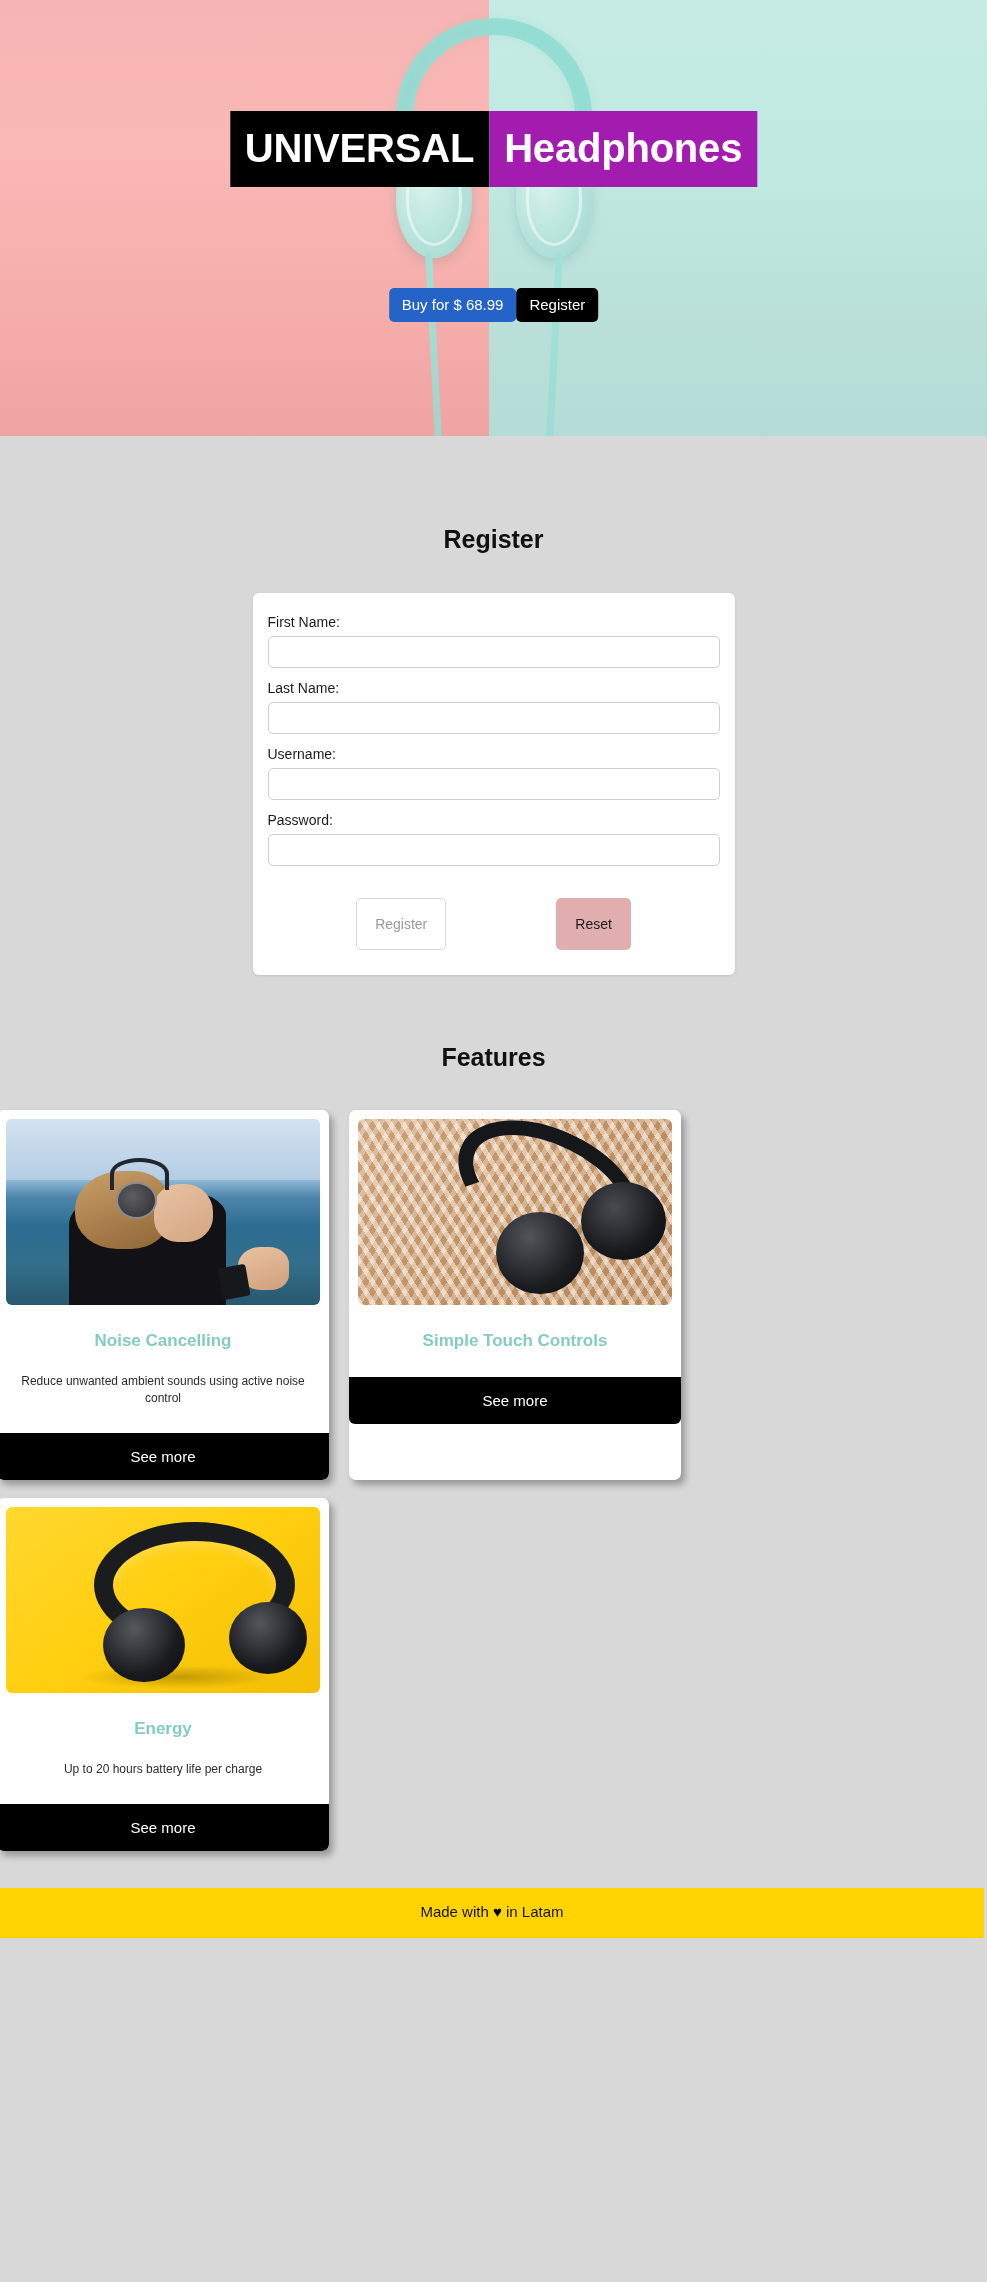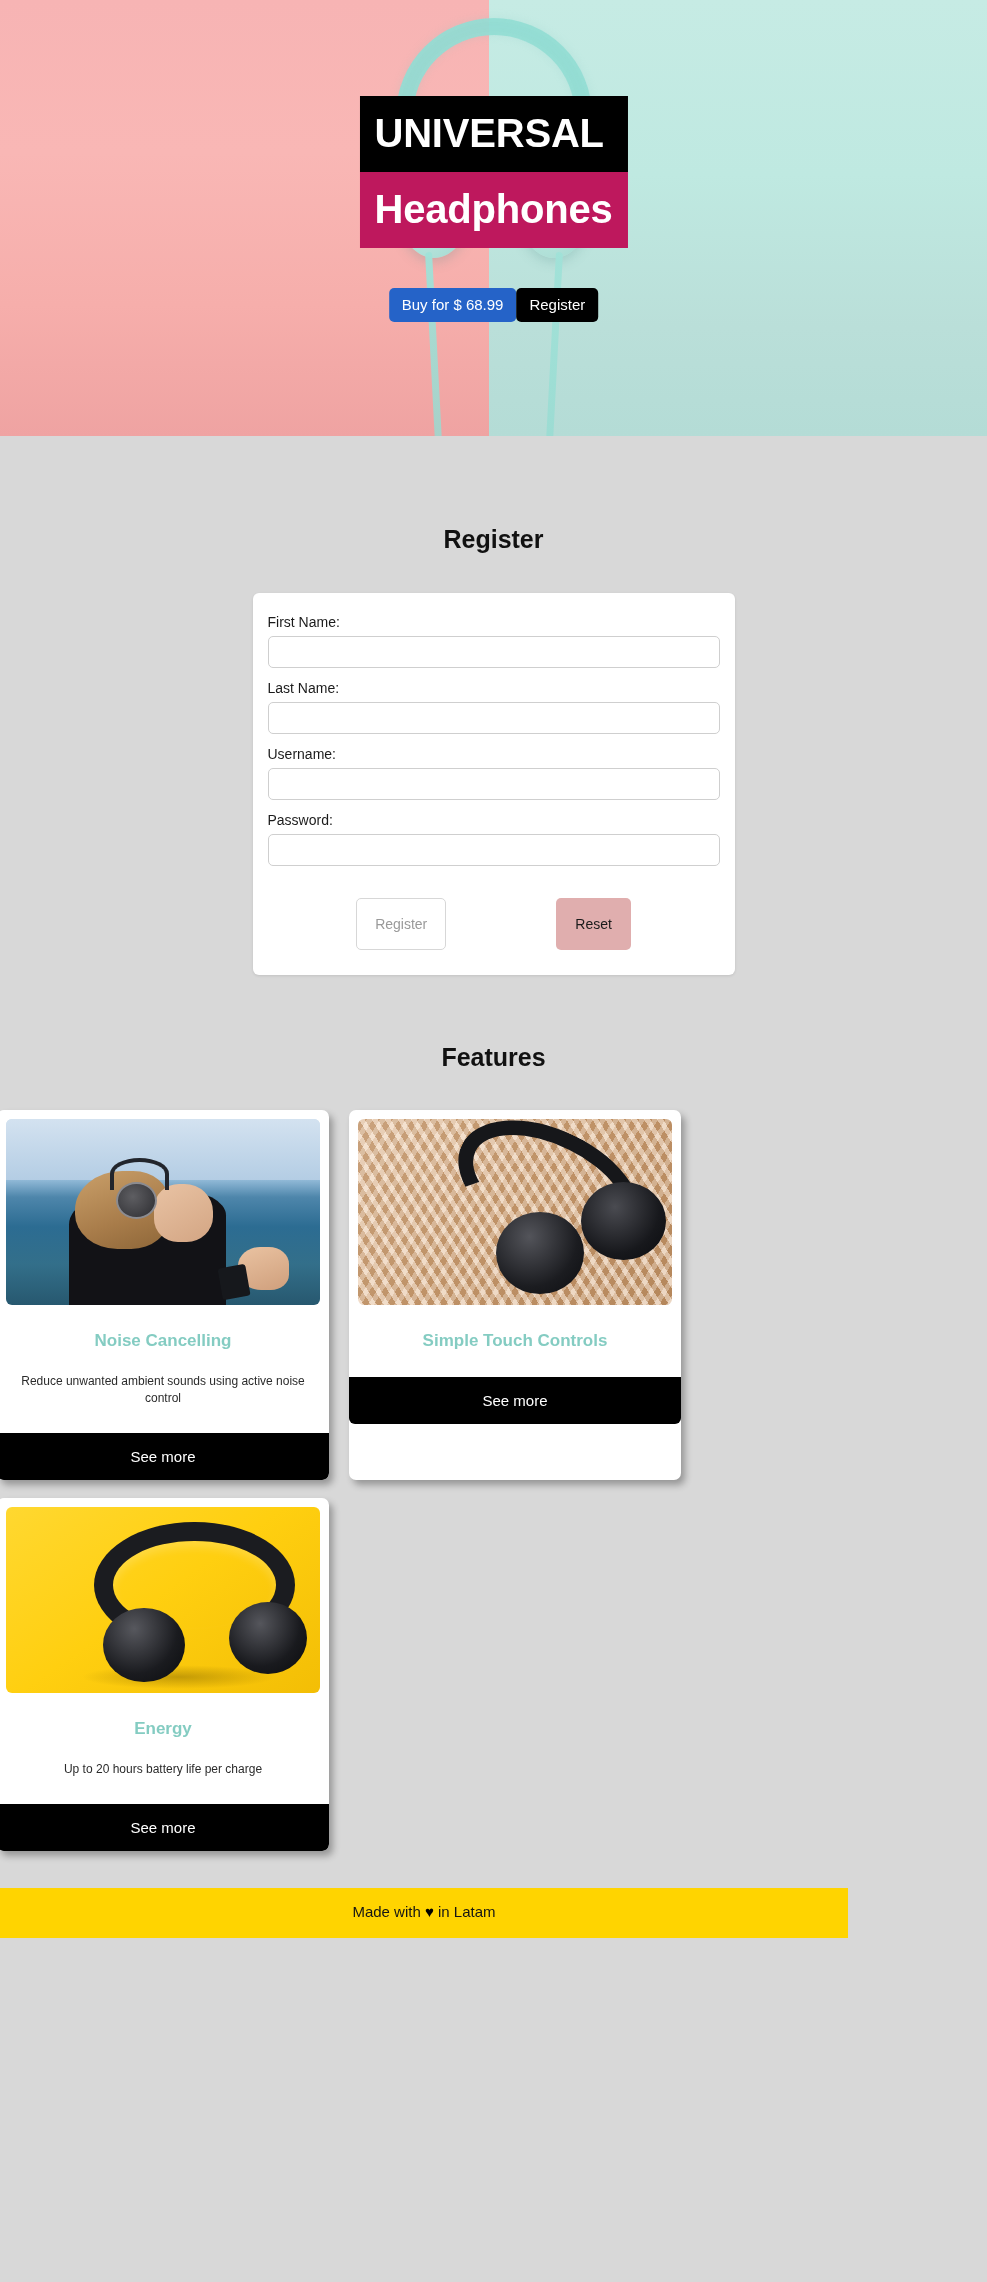--- a/index.html
+++ b/index.html
@@ -55,29 +55,29 @@
   }
   .hp-wire {
     position:absolute; top: 252px; width: 7px; height: 190px;
     background: linear-gradient(180deg, rgba(160,226,216,.95), rgba(150,220,210,.8));
     border-radius: 4px;
   }
   .hp-wire.left  { left: 86px;  transform: rotate(-3deg); }
   .hp-wire.right { right: 86px; transform: rotate(3deg); }
 
   .hero-title {
-    position: absolute; left: 50%; top: 96px; transform: translateX(-50%);
-    display: flex; z-index: 4; white-space: nowrap; flex-direction: column;
+    position: absolute; left: 50%; top: 111px; transform: translateX(-50%);
+    display: flex; z-index: 4; white-space: nowrap;
   }
   .hero-title .t-dark, .hero-title .t-gray {
     font-size: 40px; font-weight: bold; color: #ffffff;
     padding: 17px 15px 19px 15px; letter-spacing: -0.2px; line-height: 1;
   }
   .hero-title .t-dark { background: #000000; }
-  .hero-title .t-gray { background: #be185d; }
+  .hero-title .t-gray { background: #a21caf; }
 
   .hero-actions {
     position: absolute; left: 50%; top: 288px; transform: translateX(-50%);
     display: flex; gap: 0; z-index: 4;
   }
   .btn-buy {
     background:#2563c8; color:#ffffff; border:none; border-radius:5px;
     font-size:15px; font-family:"Liberation Sans", sans-serif;
     padding: 8px 13px; cursor:pointer; line-height:1.2;
   }
@@ -224,21 +224,21 @@
   }
   .card-btn {
     display:block; width: calc(100% + 18px); margin: 26px -9px 0 -9px;
     background:#000000; color:#ffffff; border:none;
     font-size:15px; font-family:"Liberation Sans", sans-serif;
     padding: 15px 0; cursor:pointer; border-radius: 0 0 6px 6px;
   }
 
   
   .footer {
-    margin-top: 37px; width: 848px; background:#ffd400;
+    margin-top: 37px; width: 984px; background:#ffd400;
     text-align:center; padding: 15px 0 18px 0;
     font-size:15px; color:#151515;
   }
   .footer .heart { color:#000000; font-size:15px; }
 </style>
 </head>
 <body>
 
 <section class="hero">
   <div class="hero-bg">

